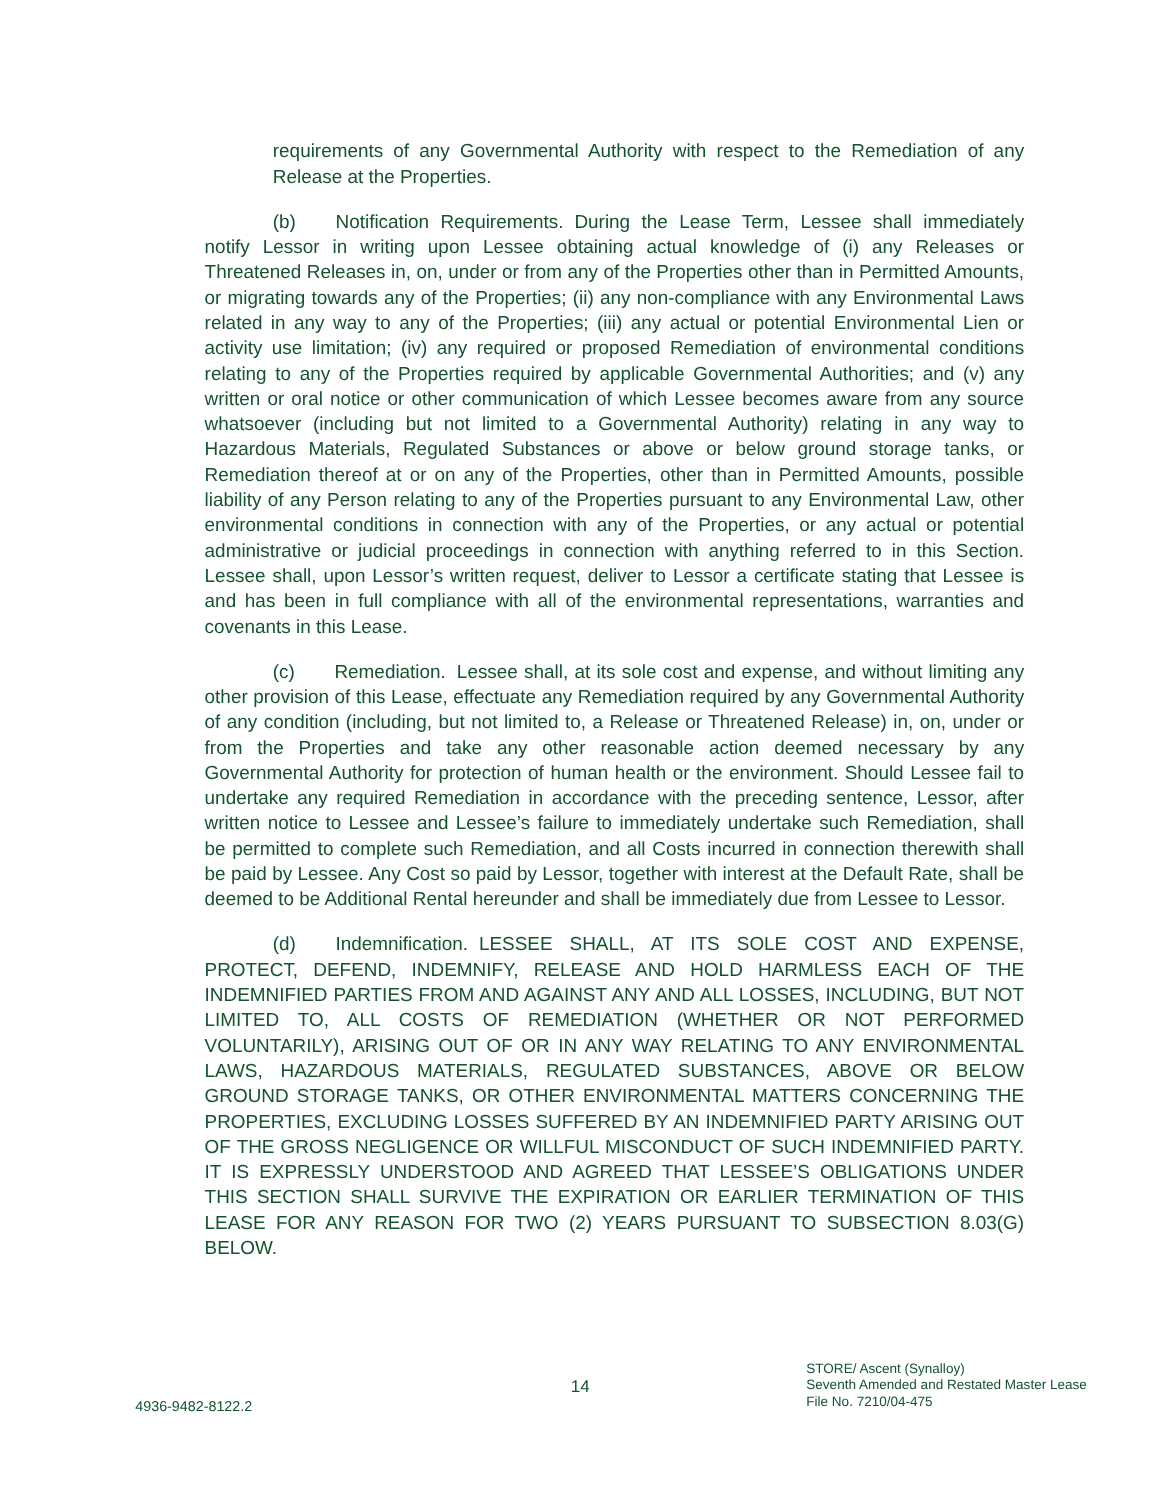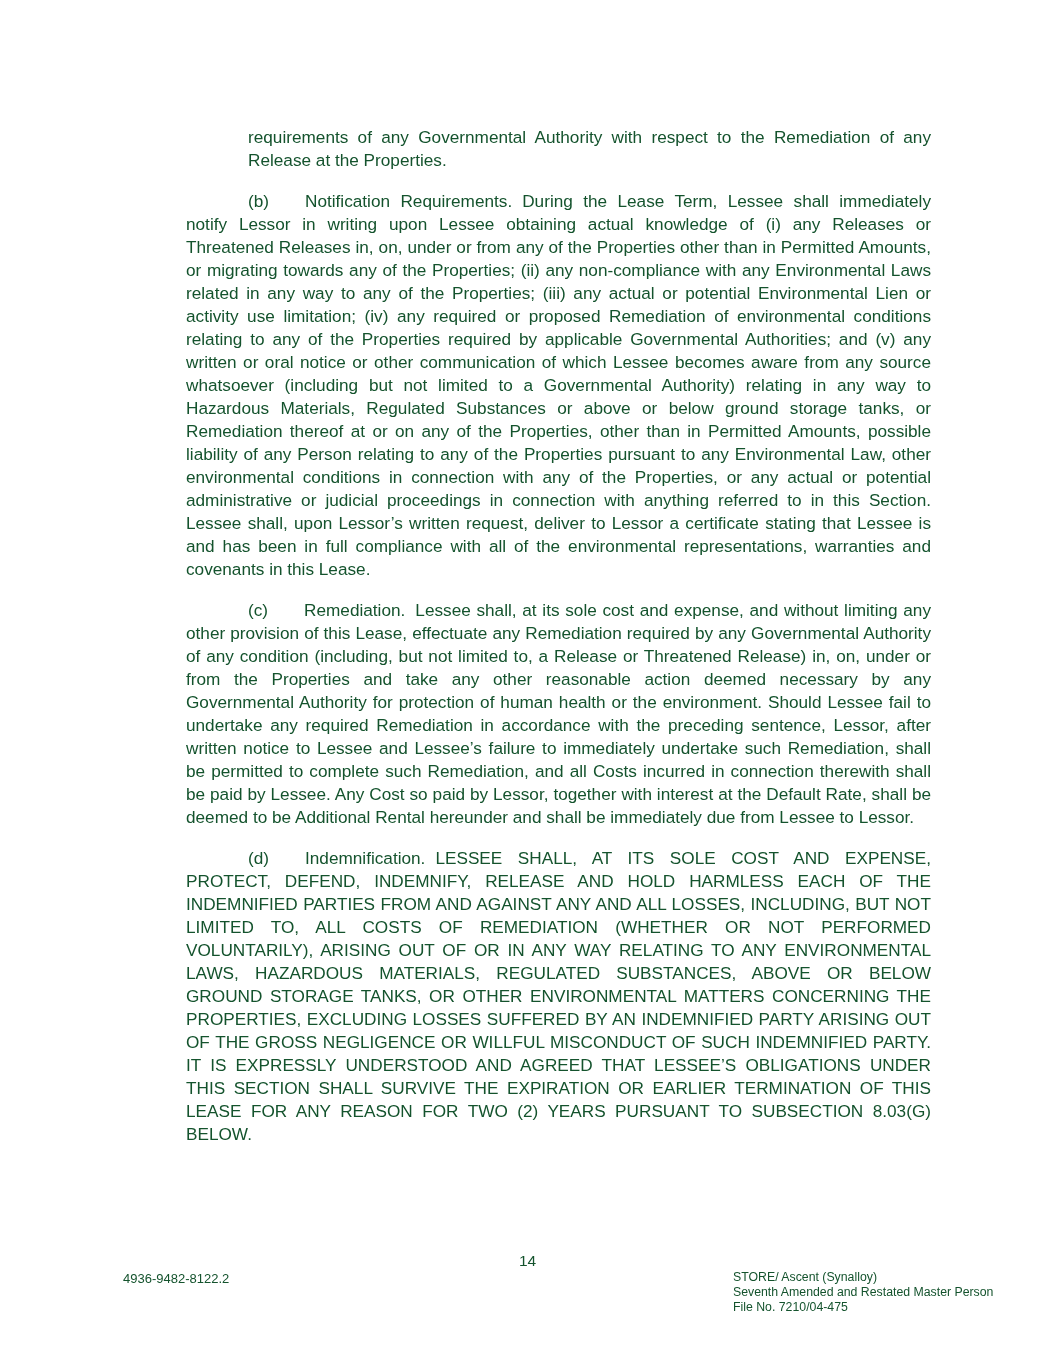--- a/index.html
+++ b/index.html
@@ -54,21 +54,21 @@
     left: 0;
     top: 1252px;
     width: 1055px;
     text-align: center;
     font-size: 15.5px;
     line-height: 18px;
   }
   .footer-doc-info {
     position: absolute;
     left: 733px;
-    top: 1270px;
+    top: 1237px;
     font-size: 12.3px;
     line-height: 14.8px;
   }
 </style>
 </head>
 <body>
 
 <div class="page">
 
   <div class="body-text">
@@ -82,17 +82,17 @@
     <p class="section"><span>(d)</span><span class="tab"></span><span>Indemnification.</span><span class="dsp"></span><span>LESSEE SHALL, AT ITS SOLE COST AND EXPENSE, PROTECT, DEFEND, INDEMNIFY, RELEASE AND HOLD HARMLESS EACH OF THE INDEMNIFIED PARTIES FROM AND AGAINST ANY AND ALL LOSSES, INCLUDING, BUT NOT LIMITED TO, ALL COSTS OF REMEDIATION (WHETHER OR NOT PERFORMED VOLUNTARILY), ARISING OUT OF OR IN ANY WAY RELATING TO ANY ENVIRONMENTAL LAWS, HAZARDOUS MATERIALS, REGULATED SUBSTANCES, ABOVE OR BELOW GROUND STORAGE TANKS, OR OTHER ENVIRONMENTAL MATTERS CONCERNING THE PROPERTIES, EXCLUDING LOSSES SUFFERED BY AN INDEMNIFIED PARTY ARISING OUT OF THE GROSS NEGLIGENCE OR WILLFUL MISCONDUCT OF SUCH INDEMNIFIED PARTY.  IT IS EXPRESSLY UNDERSTOOD AND AGREED THAT LESSEE’S OBLIGATIONS UNDER THIS SECTION SHALL SURVIVE THE EXPIRATION OR EARLIER TERMINATION OF THIS LEASE FOR ANY REASON FOR TWO (2) YEARS PURSUANT TO SUBSECTION 8.03(G) BELOW.</span></p>
 
   </div>
 
   <div class="footer-doc-id">4936-9482-8122.2</div>
 
   <div class="footer-page-number">14</div>
 
   <div class="footer-doc-info">
     <div>STORE/ Ascent (Synalloy)</div>
-    <div>Seventh Amended and Restated Master Person</div>
+    <div>Seventh Amended and Restated Master Lease</div>
     <div>File No. 7210/04-475</div>
   </div>
 
 </div>
 
 </body></html>

